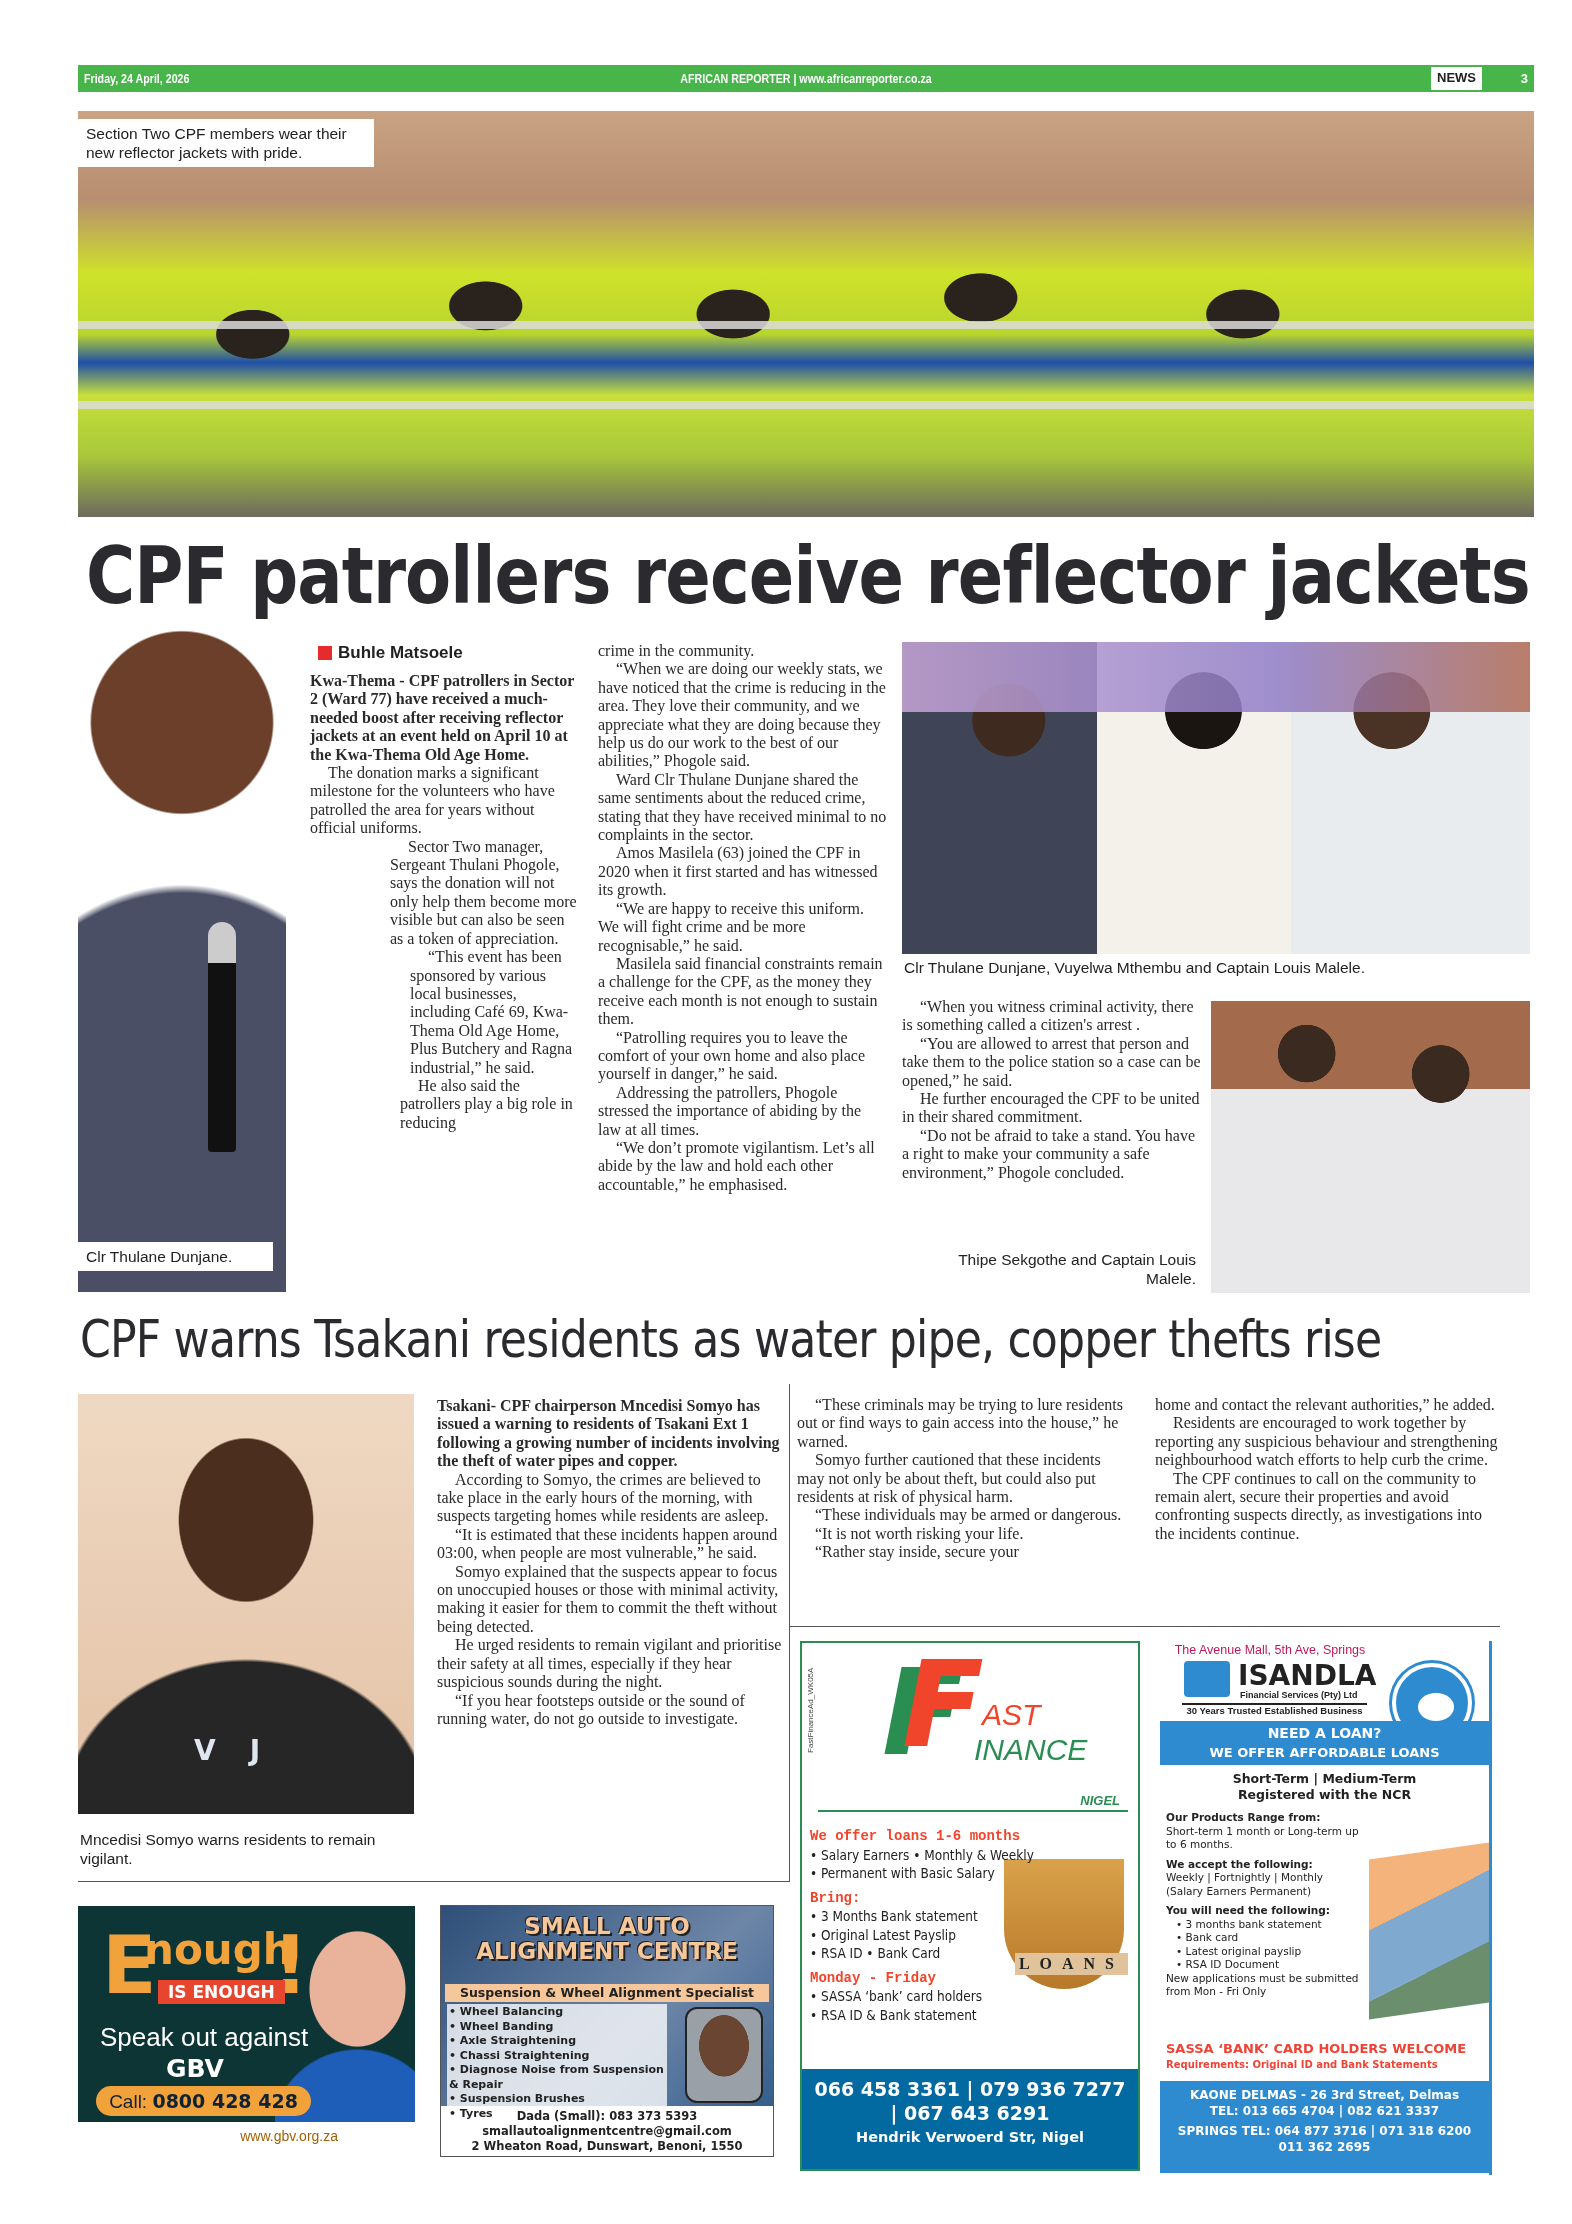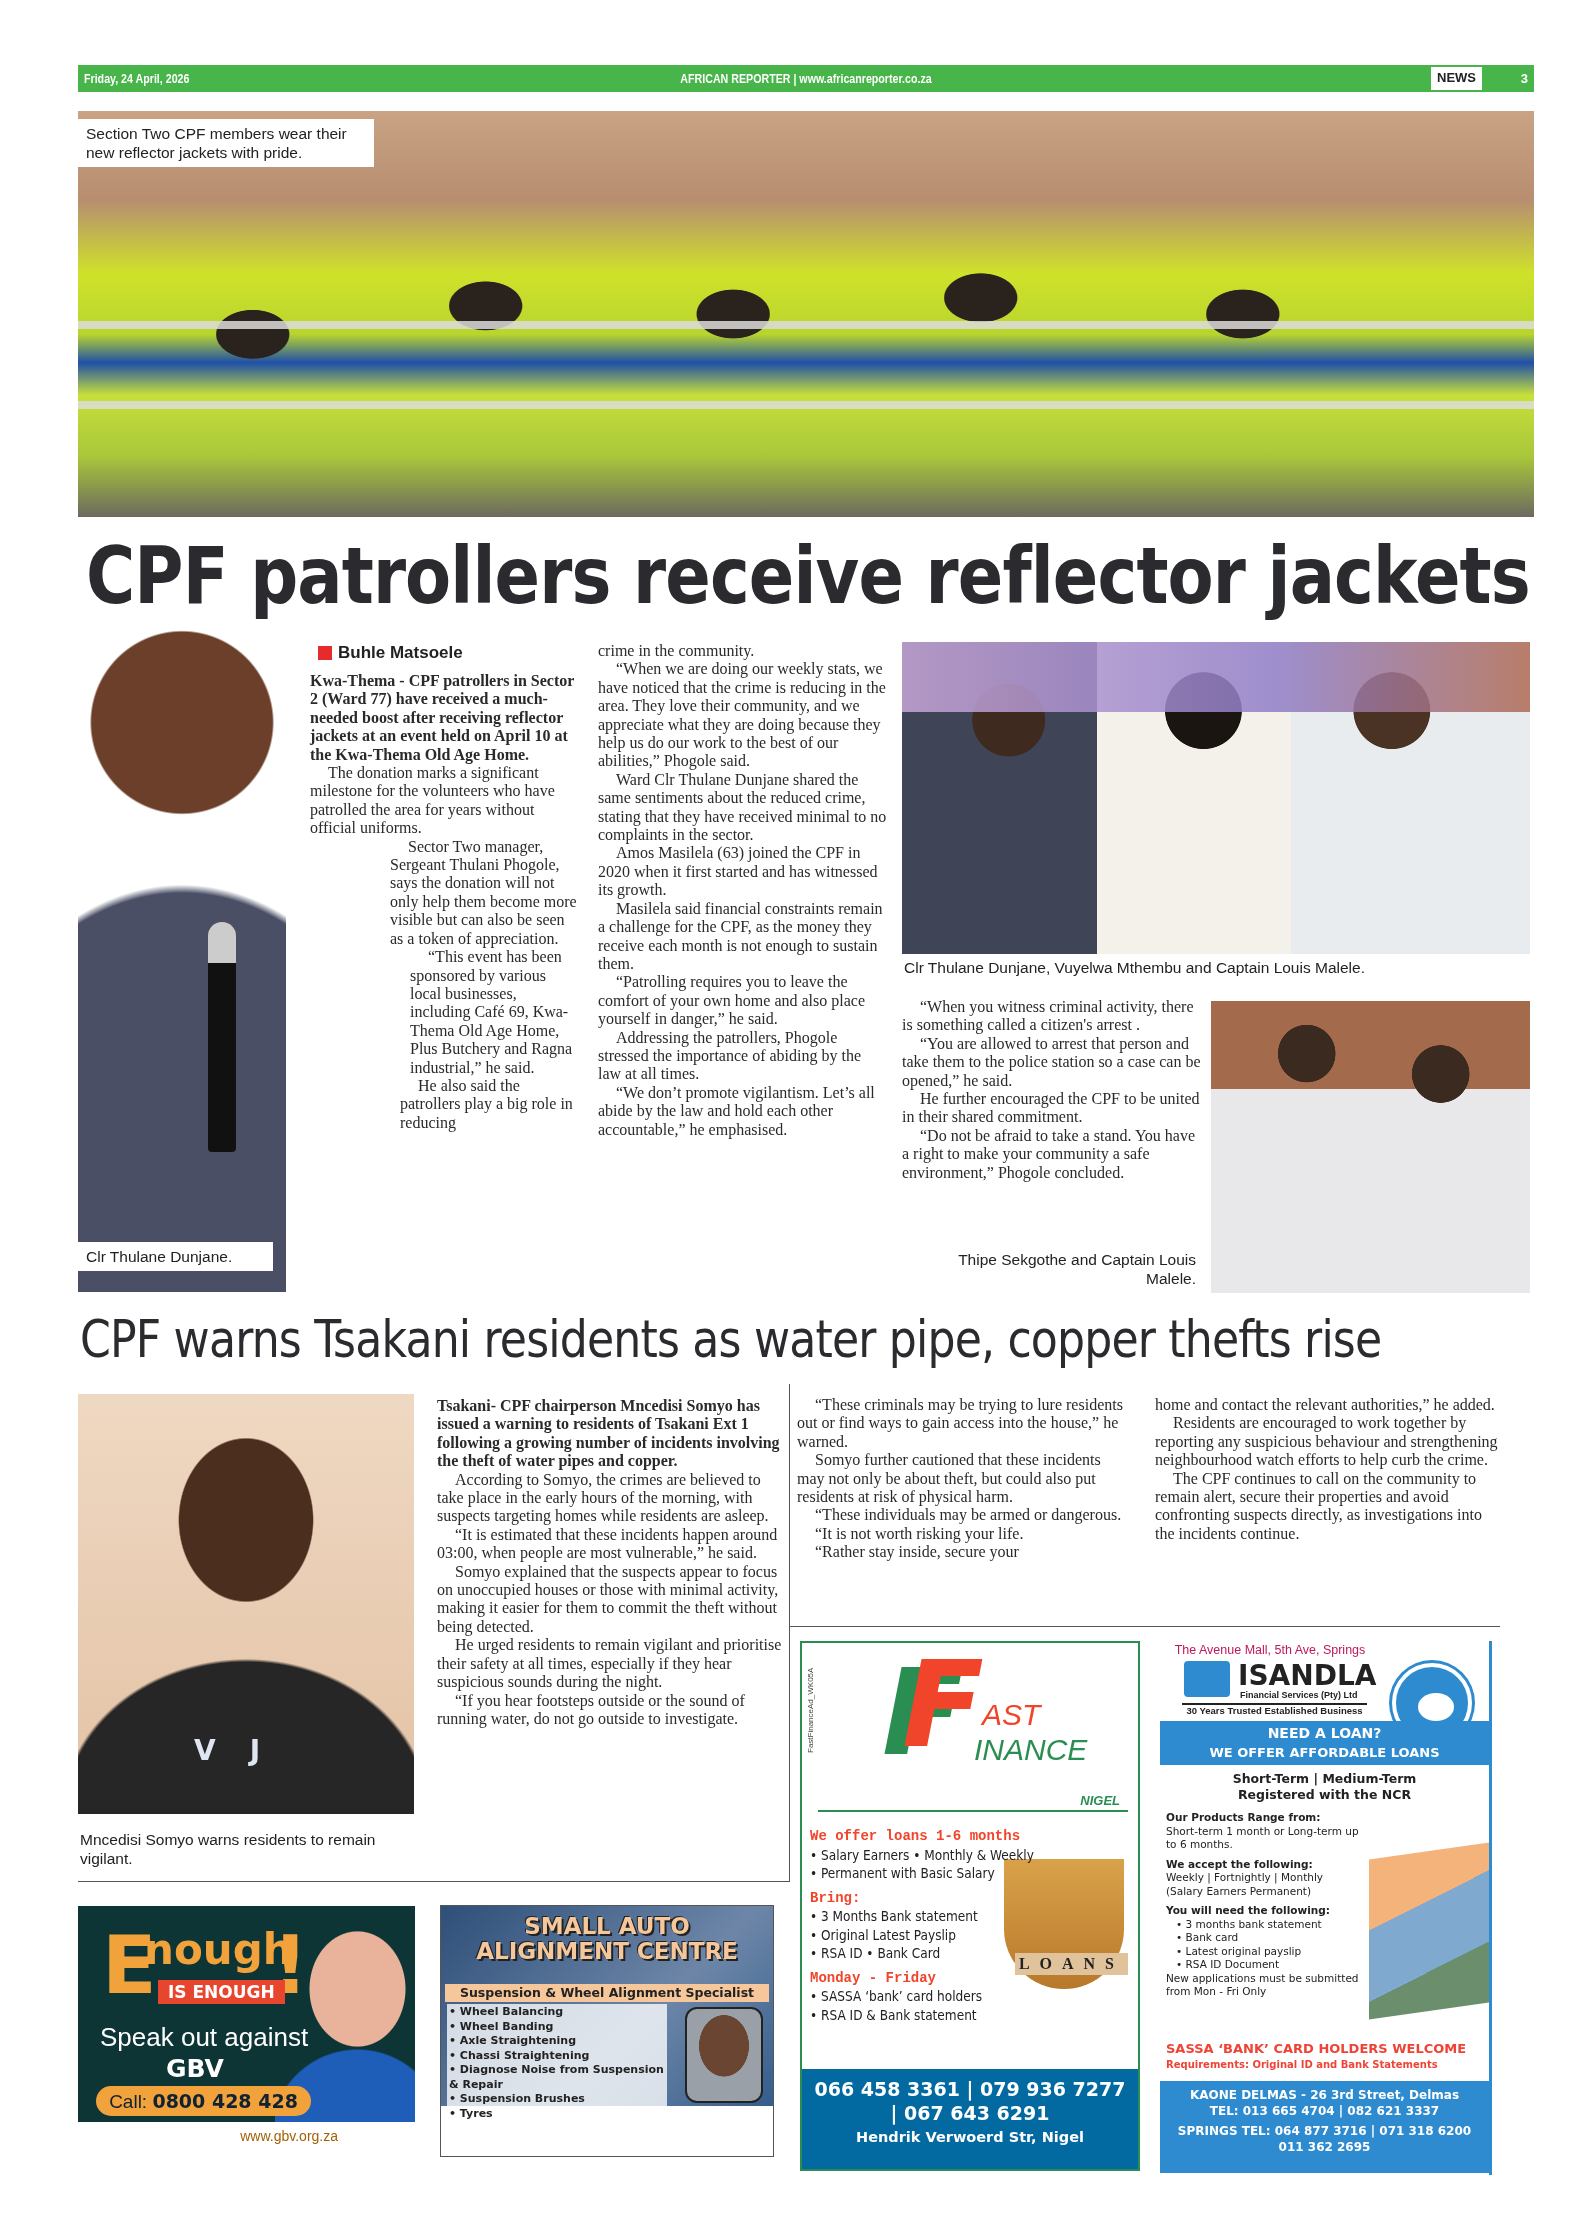--- a/index.html
+++ b/index.html
@@ -168,20 +168,21 @@
   <p style="padding-left:80px">Sector Two manager, Sergeant Thulani Phogole, says the donation will not only help them become more visible but can also be seen as a token of appreciation.</p>
   <p style="padding-left:100px">“This event has been sponsored by various local businesses, including Café 69, Kwa-Thema Old Age Home, Plus Butchery and Ragna industrial,” he said.</p>
   <p style="padding-left:90px">He also said the patrollers play a big role in reducing</p>
 </div>
 
 <div class="abs body-text" style="left:598px;top:642px;width:290px;">
   <p class="noindent">crime in the community.</p>
   <p>“When we are doing our weekly stats, we have noticed that the crime is reducing in the area. They love their community, and we appreciate what they are doing because they help us do our work to the best of our abilities,” Phogole said.</p>
   <p>Ward Clr Thulane Dunjane shared the same sentiments about the reduced crime, stating that they have received minimal to no complaints in the sector.</p>
   <p>Amos Masilela (63) joined the CPF in 2020 when it first started and has witnessed its growth.</p>
+  <p>“We are happy to receive this uniform. We will fight crime and be more recognisable,” he said.</p>
   <p>Masilela said financial constraints remain a challenge for the CPF, as the money they receive each month is not enough to sustain them.</p>
   <p>“Patrolling requires you to leave the comfort of your own home and also place yourself in danger,” he said.</p>
   <p>Addressing the patrollers, Phogole stressed the importance of abiding by the law at all times.</p>
   <p>“We don’t promote vigilantism. Let’s all abide by the law and hold each other accountable,” he emphasised.</p>
 </div>
 
 <div class="abs photo photo-trio">
   <div class="topband"></div>
 </div>
 <div class="abs caption" style="left:904px;top:958px;width:628px;">Clr Thulane Dunjane, Vuyelwa Mthembu and Captain Louis Malele.</div>
@@ -253,20 +254,25 @@
   <div class="list">
     <div>• Wheel Balancing</div>
     <div>• Wheel Banding</div>
     <div>• Axle Straightening</div>
     <div>• Chassi Straightening</div>
     <div>• Diagnose Noise from Suspension &amp; Repair</div>
     <div>• Suspension Brushes</div>
     <div>• Tyres</div>
   </div>
   <div class="face"></div>
+  <div class="contact">
+    <div>Dada (Small): 083 373 5393</div>
+    <div>smallautoalignmentcentre@gmail.com</div>
+    <div>2 Wheaton Road, Dunswart, Benoni, 1550</div>
+  </div>
 </div>
 
 <div class="abs ad-fast">
   <div class="vert">FastFinanceAd_WK05A</div>
   <div class="logo">
     <span class="bigF">F</span>
     <span class="bigF2">F</span>
     <span class="ast">AST</span>
     <span class="inance">INANCE</span>
   </div>

